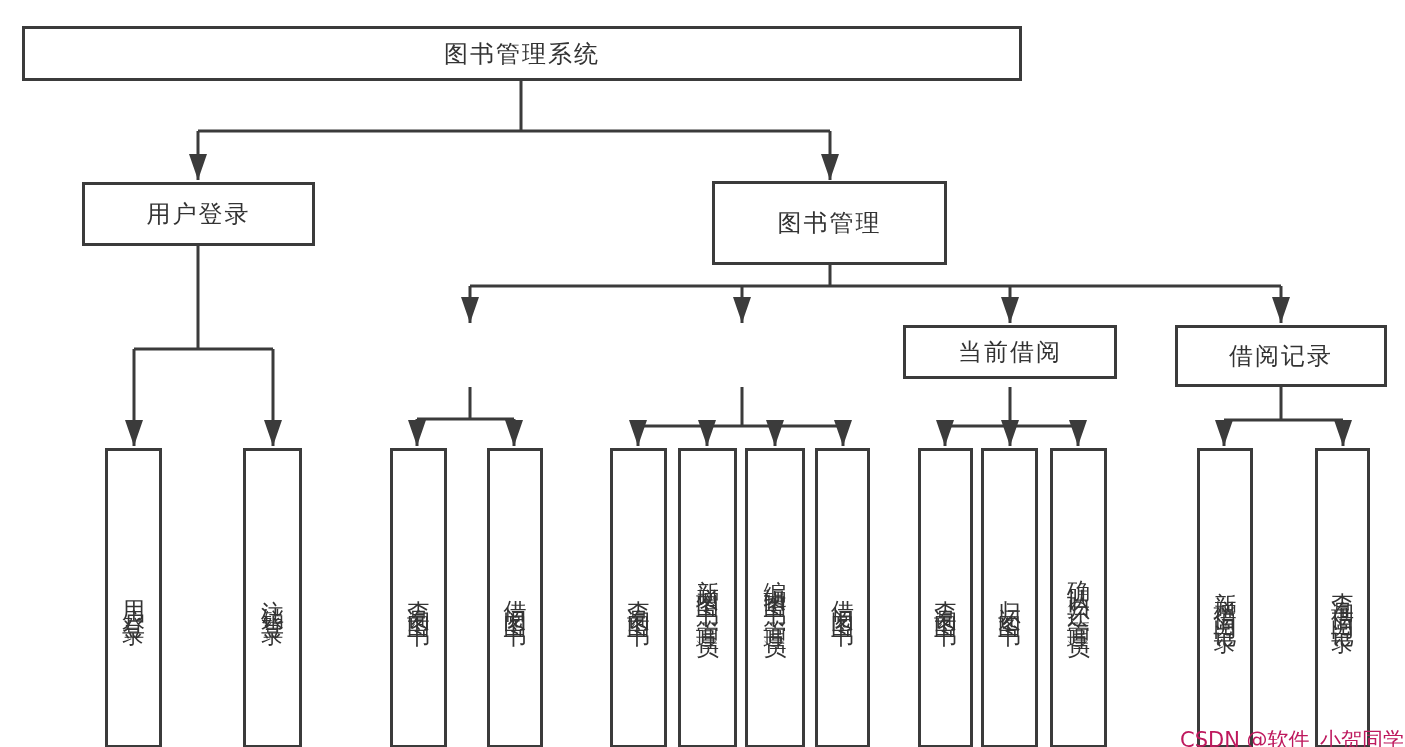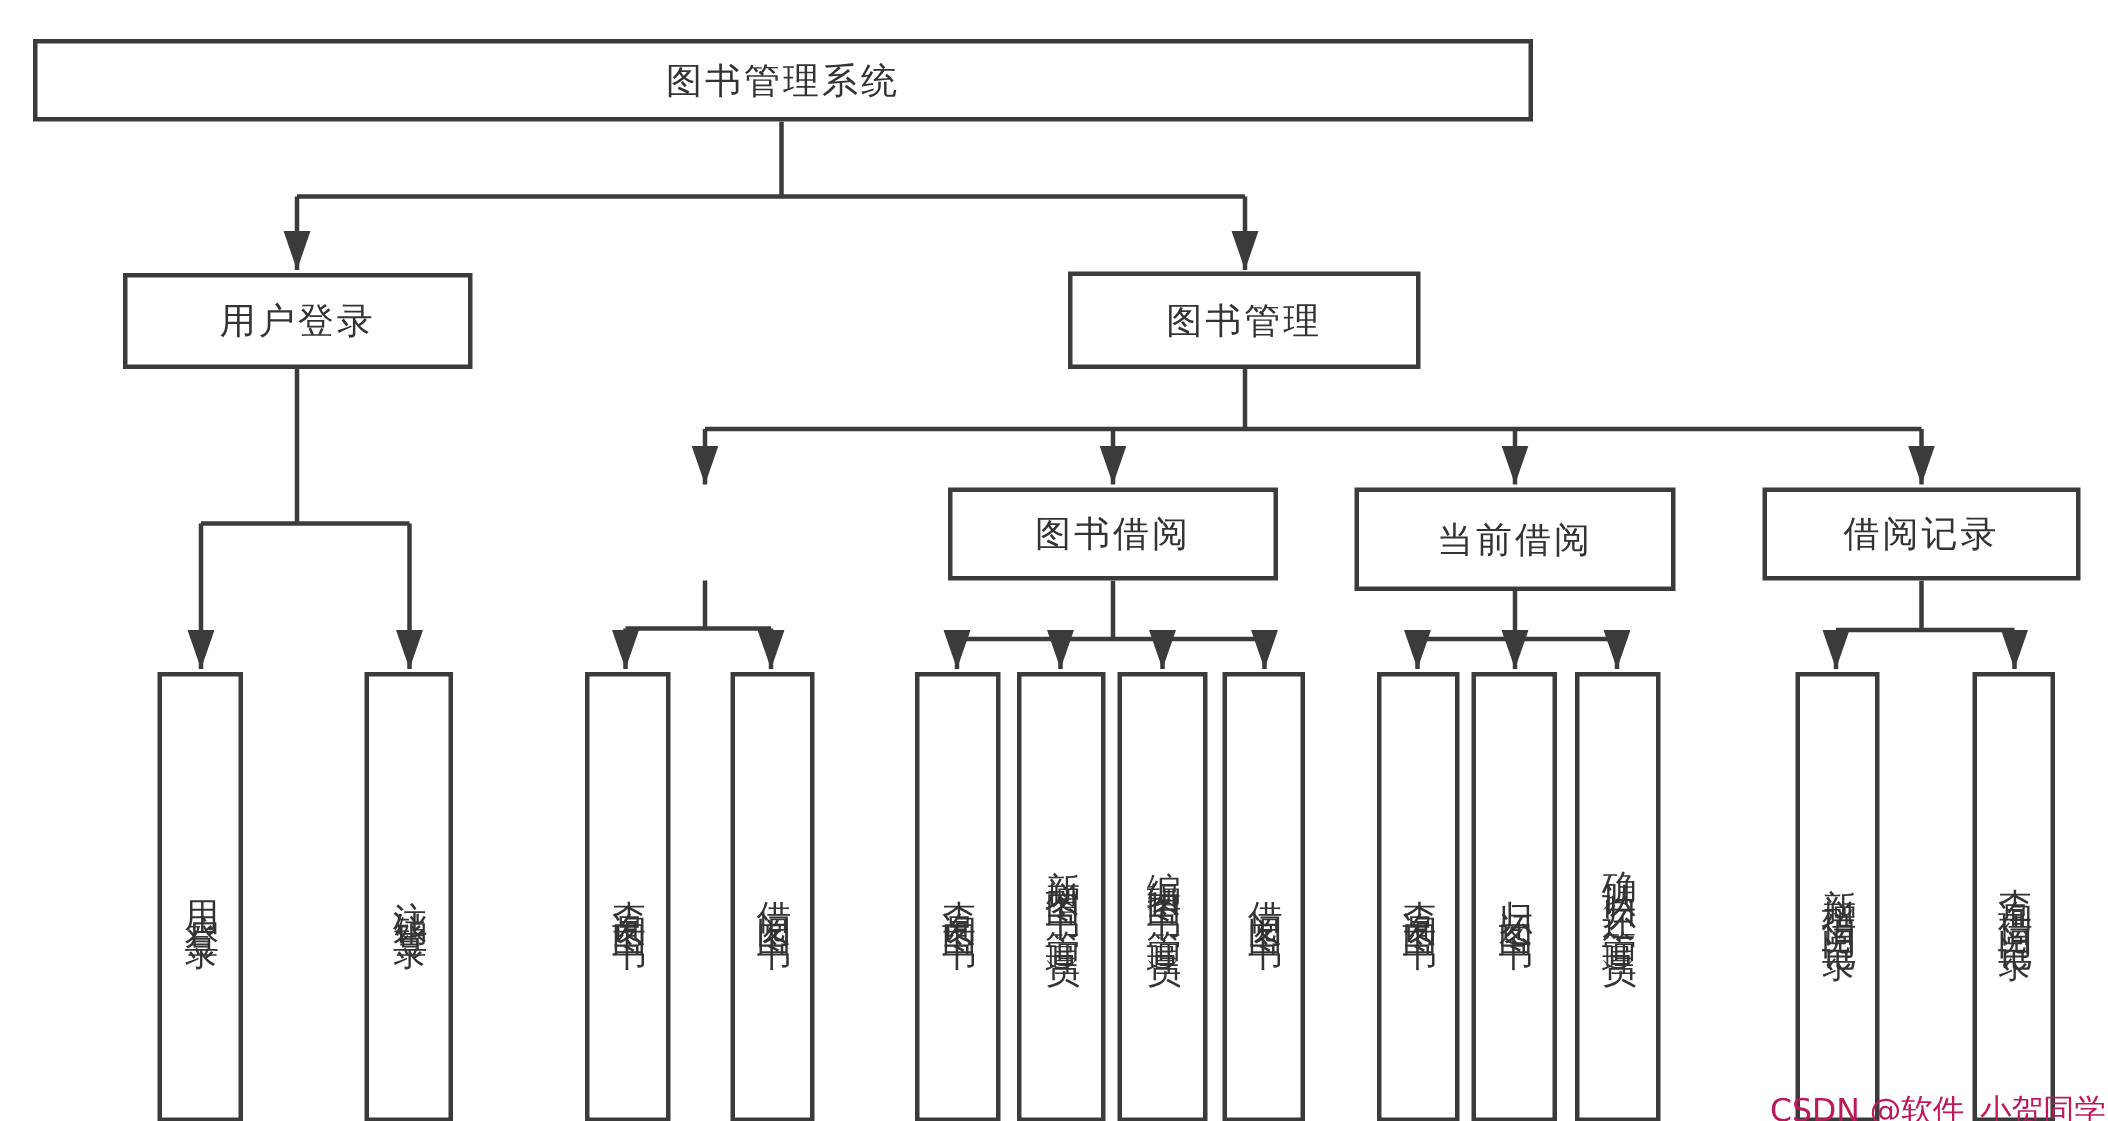--- a/index.html
+++ b/index.html
@@ -111,28 +111,25 @@
     </g>
   </svg>
 
   <div class="node h" style="left:22px; top:13px; width:1000px; height:55px;">
     <span class="label">图书管理系统</span>
   </div>
 
   <div class="node h" style="left:82px; top:169px; width:233px; height:64px;">
     <span class="label">用户登录</span>
   </div>
-  <div class="node h" style="left:712px; top:168px; width:235px; height:65px;">
+  <div class="node h" style="left:712px; top:168px; width:235px; height:84px;">
     <span class="label">图书管理</span>
   </div>
 
-  <div class="node h" style="left:632px; top:312px; width:220px; height:62px;">
-    <span class="label">图书借阅</span>
-  </div>
-  <div class="node h" style="left:903px; top:312px; width:214px; height:69px;">
+  <div class="node h" style="left:903px; top:312px; width:214px; height:54px;">
     <span class="label">当前借阅</span>
   </div>
   <div class="node h" style="left:1175px; top:312px; width:212px; height:62px;">
     <span class="label">借阅记录</span>
   </div>
 
   <div class="node v" style="left:105px; top:435px; width:57px; height:300px;">
     <span class="label">用户登录</span>
   </div>
   <div class="node v" style="left:243px; top:435px; width:59px; height:300px;">

